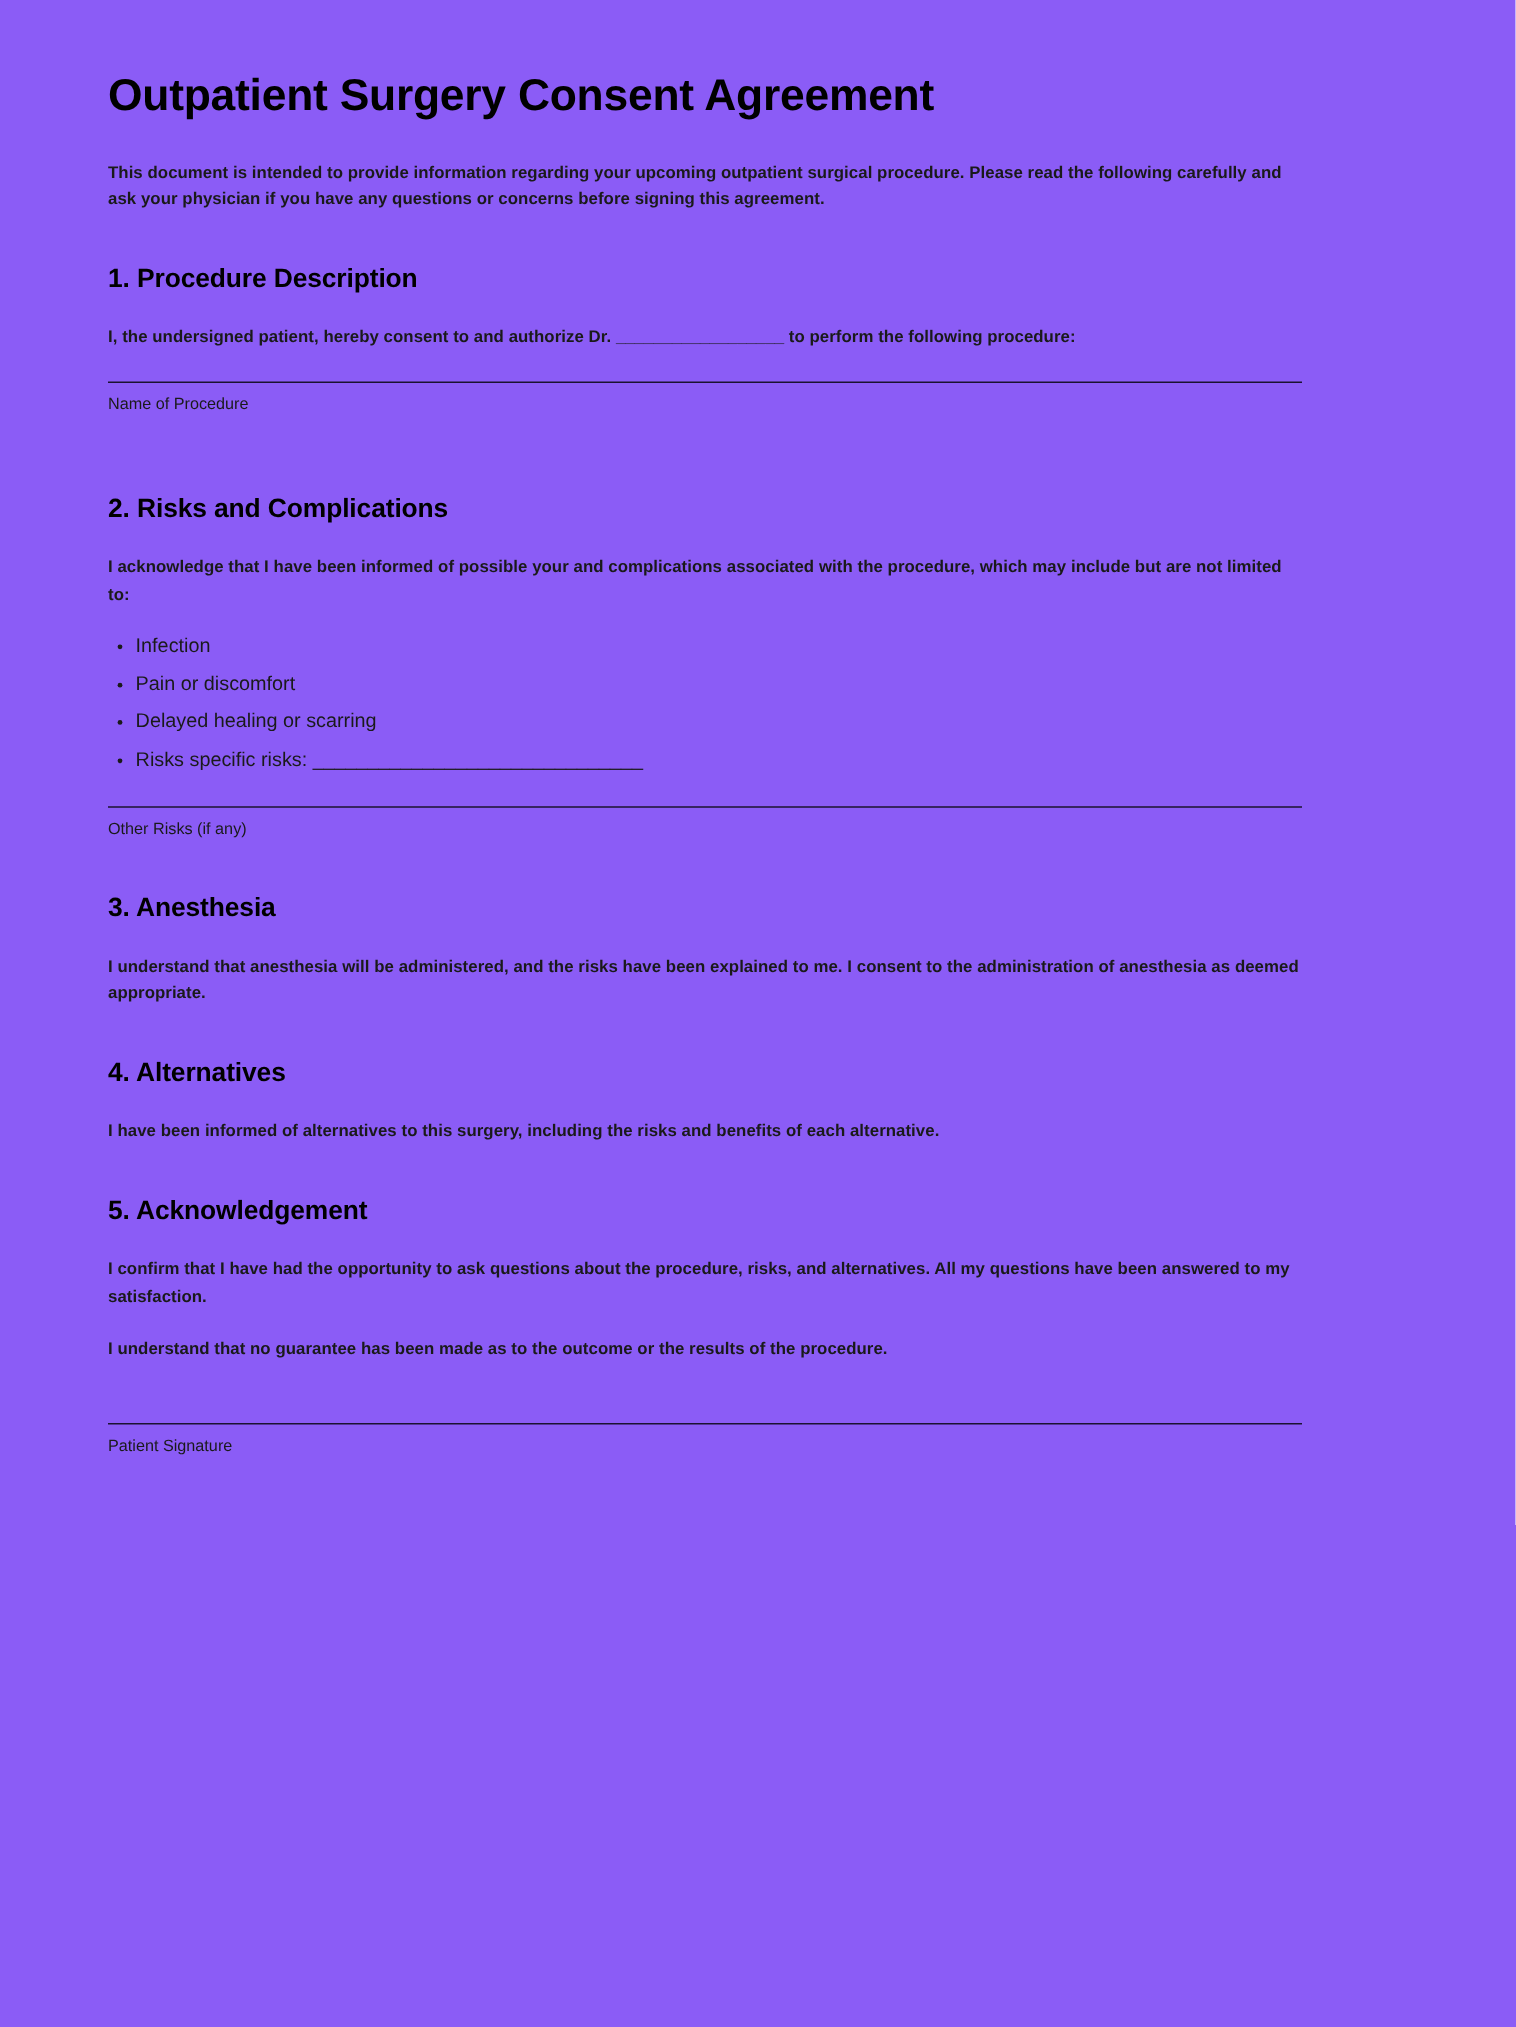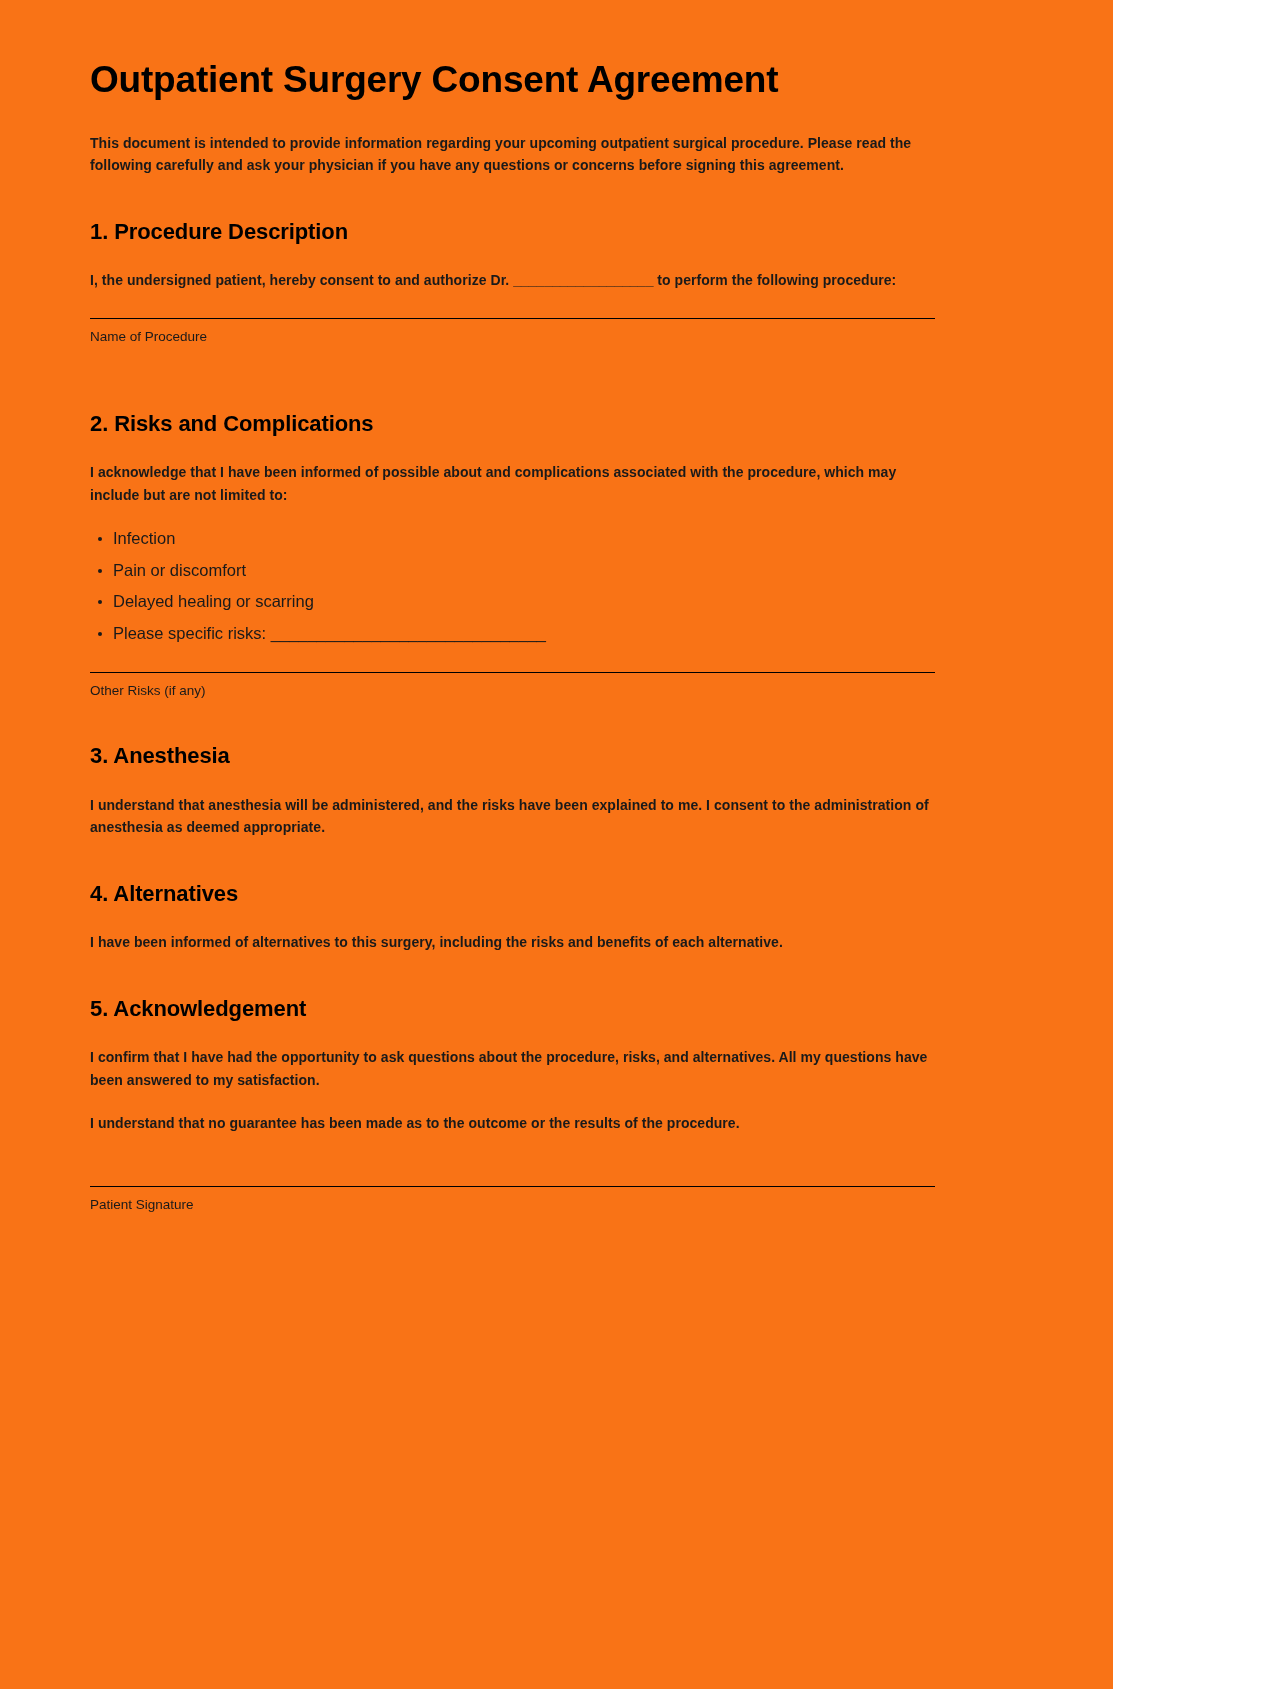--- a/index.html
+++ b/index.html
@@ -8,23 +8,23 @@
     background: #ffffff;
   }
   body {
     width: 1263px;
     height: 1689px;
     font-family: "Liberation Sans", sans-serif;
     color: #000000;
     -webkit-font-smoothing: antialiased;
   }
   .page {
-    width: 1113px;
+    width: 1263px;
     min-height: 1689px;
-    background: #f97316;
+    background: #8b5cf6;
     box-sizing: border-box;
     padding: 45px 178px 0 90px;
     position: relative;
   }
   h1.doc-title {
     font-family: "Liberation Sans Narrow", "Liberation Sans", sans-serif;
     font-stretch: condensed;
     font-size: 37px;
     font-weight: bold;
     line-height: 1.15;
@@ -122,27 +122,27 @@
   <div class="field-block">
     <hr class="field-rule">
     <div class="field-caption">Name of Procedure</div>
   </div>
 
   <div class="spacer-after-field"></div>
 
 
   <h2 class="section-heading">2. Risks and Complications</h2>
 
-  <p class="body-text">I acknowledge that I have been informed of possible about and complications associated with the procedure, which may include but are not limited to:</p>
+  <p class="body-text">I acknowledge that I have been informed of possible your and complications associated with the procedure, which may include but are not limited to:</p>
 
   <ul class="risk-list">
     <li>Infection</li>
     <li>Pain or discomfort</li>
     <li>Delayed healing or scarring</li>
-    <li><span>Please specific risks: </span><span class="blank-inline">______________________________</span></li>
+    <li><span>Risks specific risks: </span><span class="blank-inline">______________________________</span></li>
   </ul>
 
   <div class="field-block">
     <hr class="field-rule">
     <div class="field-caption">Other Risks (if any)</div>
   </div>
 
   <h2 class="section-heading">3. Anesthesia</h2>
 
   <p class="body-text">I understand that anesthesia will be administered, and the risks have been explained to me. I consent to the administration of anesthesia as deemed appropriate.</p>

